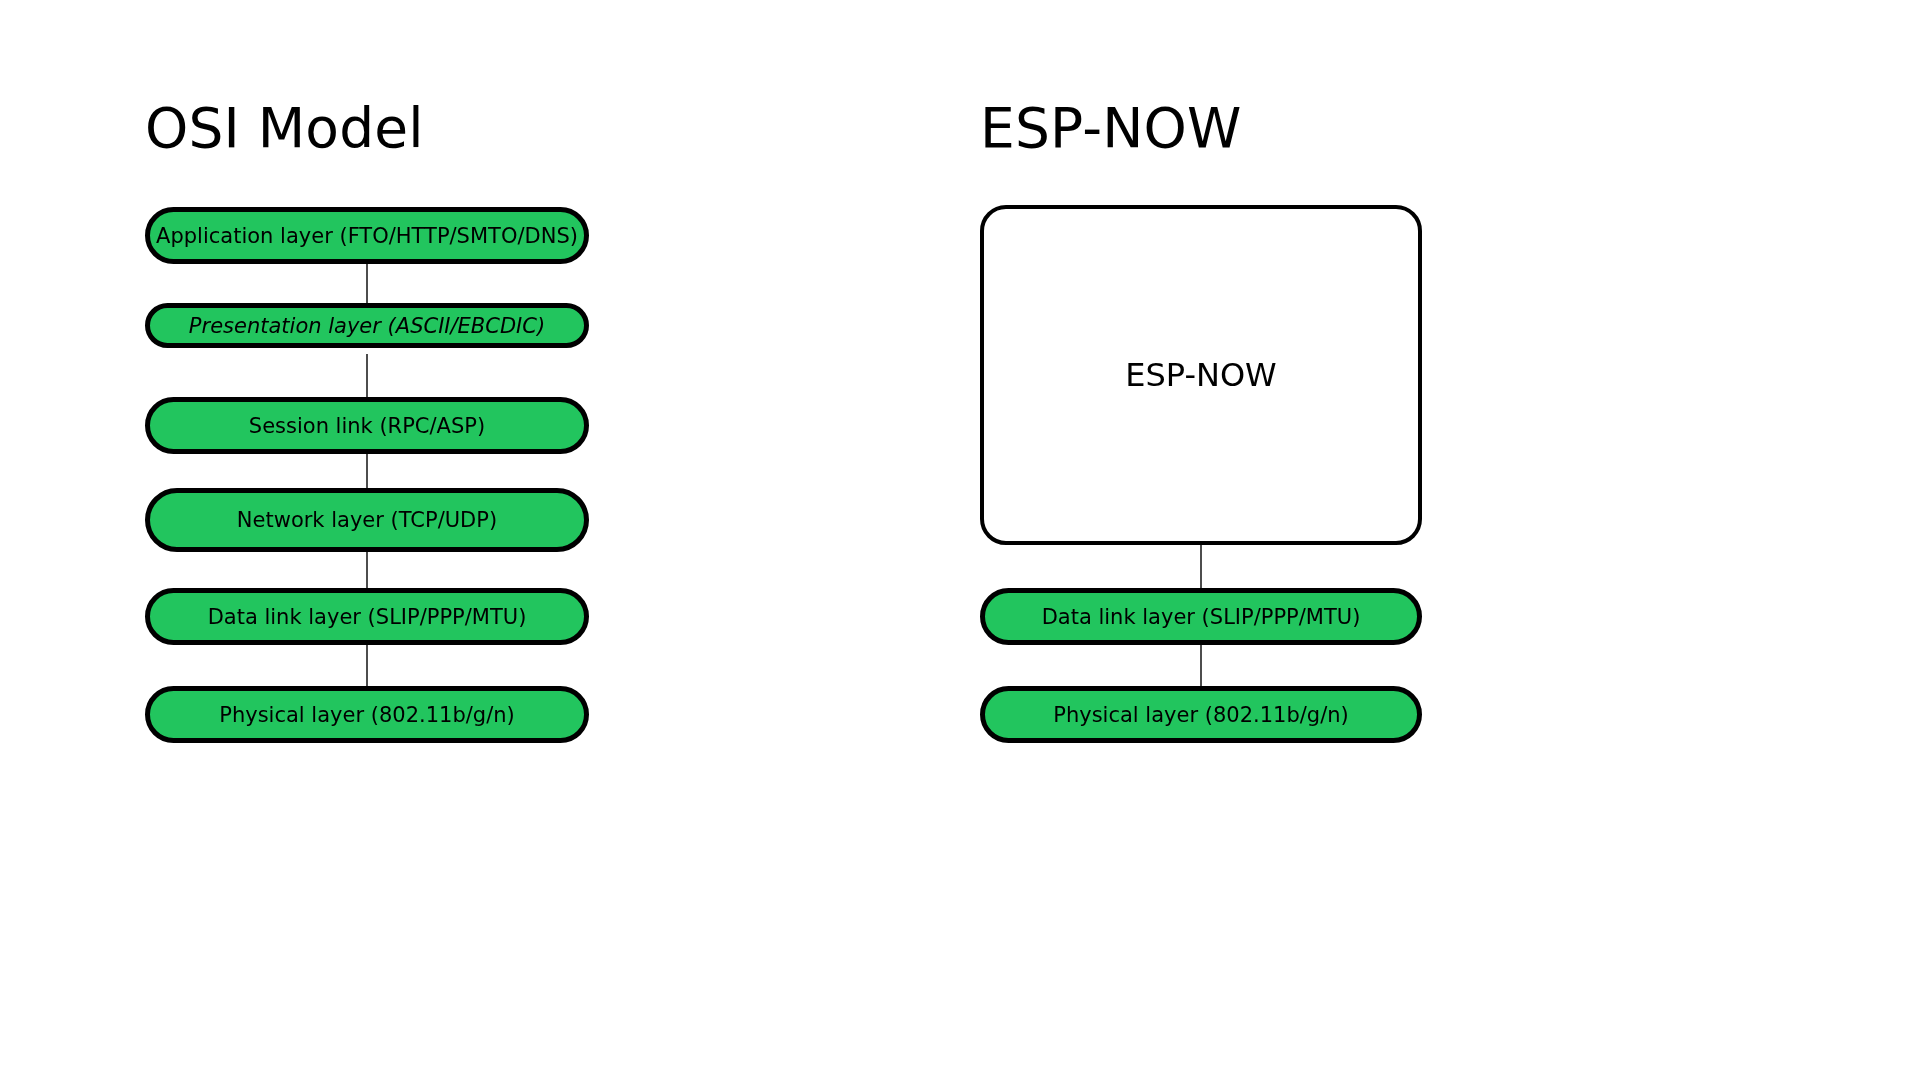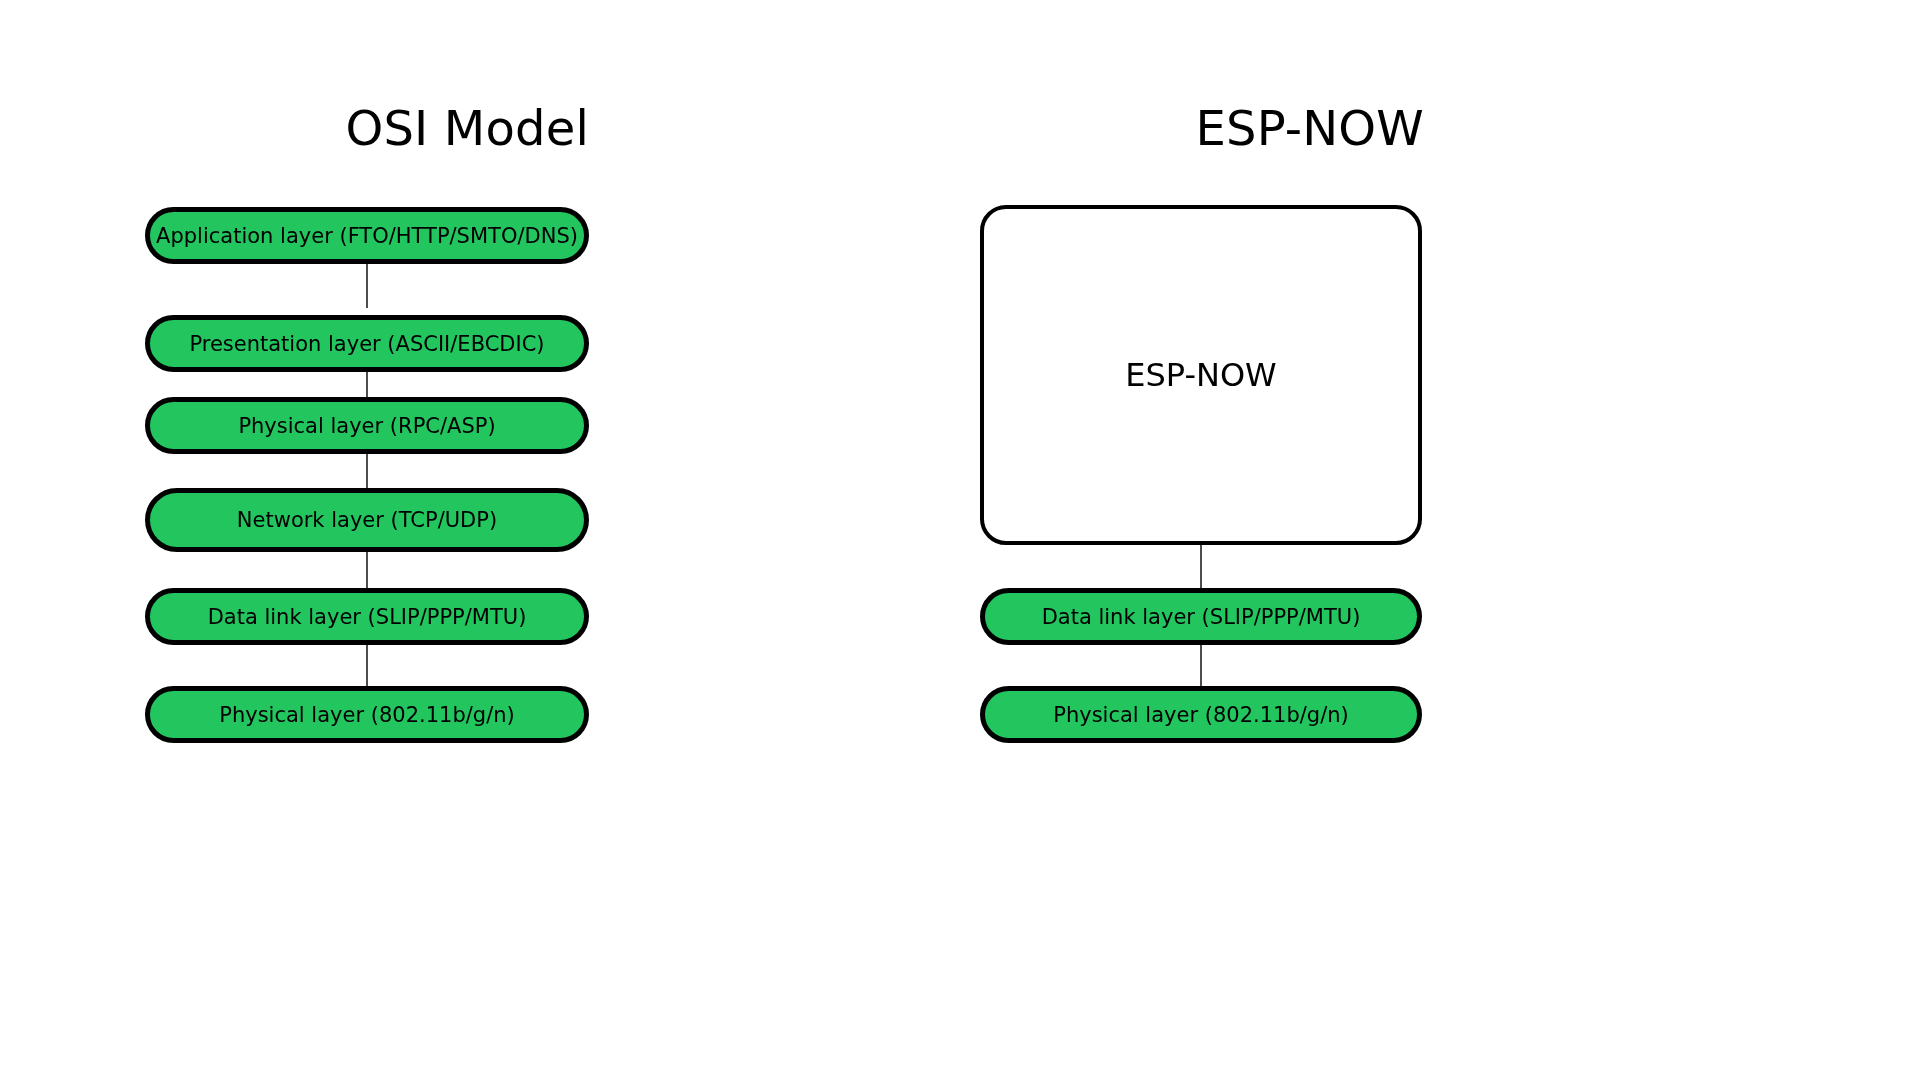--- a/index.html
+++ b/index.html
@@ -21,22 +21,22 @@
     position: absolute;
     left: 0;
     top: 0;
     width: 1920px;
     height: 1080px;
   }
 
   
   .col-title {
     position: absolute;
-    text-align: right;
-    font-size: 48px;
+    text-align: left;
+    font-size: 55px;
     line-height: 60px;
     font-weight: 400;
     color: #000000;
     letter-spacing: 0.2px;
     white-space: nowrap;
   }
   #osi-title {
     left: 145px;
     top: 98px;
     width: 444px;
@@ -107,26 +107,26 @@
   <div class="connector" style="left:366px; top:258px; height:50px;"></div>
   <div class="connector" style="left:366px; top:354px; height:46px;"></div>
   <div class="connector" style="left:366px; top:448px; height:50px;"></div>
   <div class="connector" style="left:366px; top:544px; height:50px;"></div>
   <div class="connector" style="left:366px; top:639px; height:52px;"></div>
 
   <div class="layer-box" style="left:145px; top:207px; width:444px; height:57px;">
     <span class="layer-label">Application layer (FTO/HTTP/SMTO/DNS)</span>
   </div>
 
-  <div class="layer-box" style="left:145px; top:315px; width:444px; height:57px;">
+  <div class="layer-box" style="left:145px; top:303px; width:444px; height:45px;font-style:italic;">
     <span class="layer-label">Presentation layer (ASCII/EBCDIC)</span>
   </div>
 
   <div class="layer-box" style="left:145px; top:397px; width:444px; height:57px;">
-    <span class="layer-label">Physical layer (RPC/ASP)</span>
+    <span class="layer-label">Session link (RPC/ASP)</span>
   </div>
 
   <div class="layer-box" style="left:145px; top:476px; width:444px; height:64px;margin-top:12px;">
     <span class="layer-label">Network layer (TCP/UDP)</span>
   </div>
 
   <div class="layer-box" style="left:145px; top:588px; width:444px; height:57px;">
     <span class="layer-label">Data link layer (SLIP/PPP/MTU)</span>
   </div>
 

